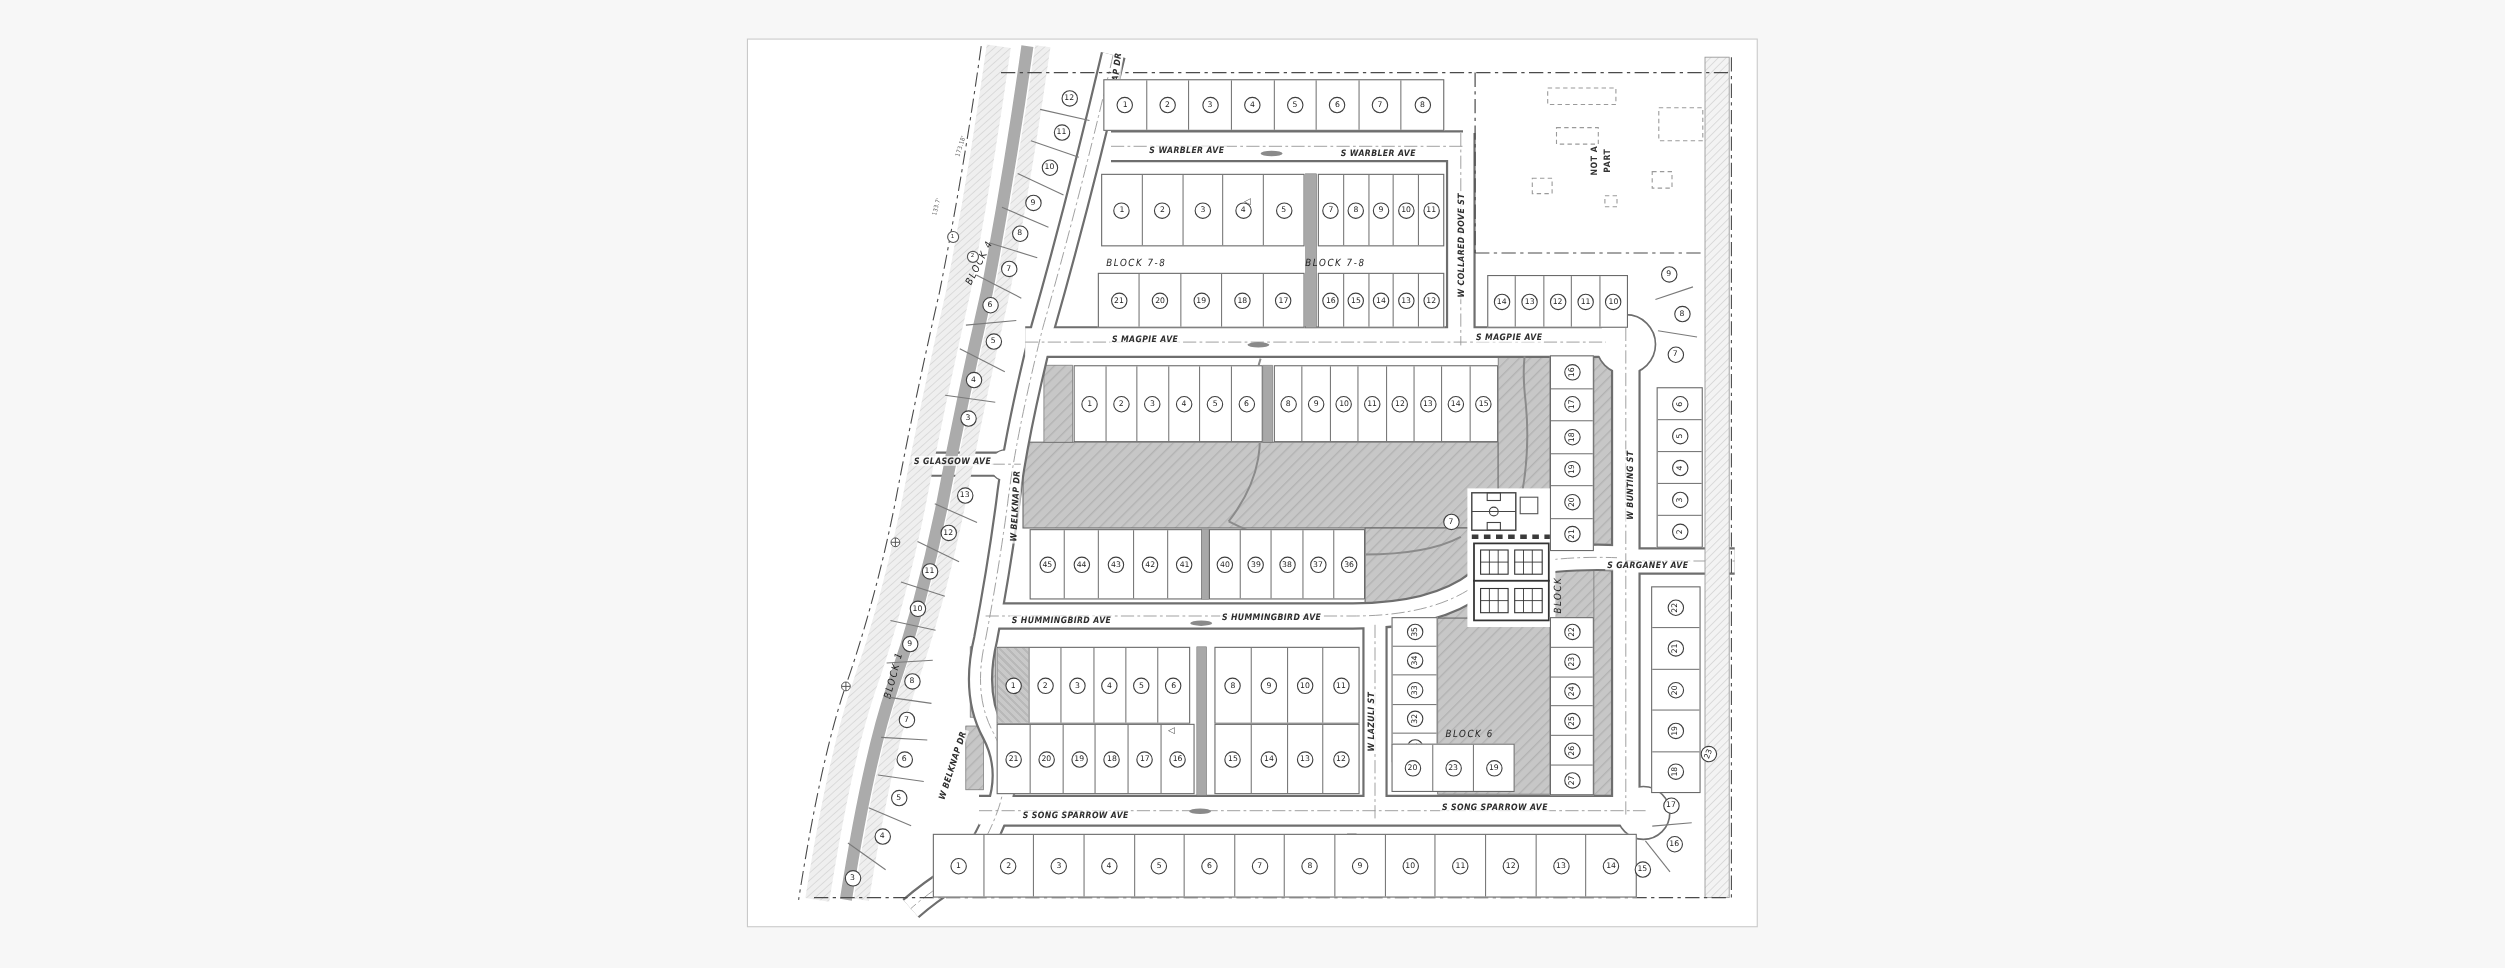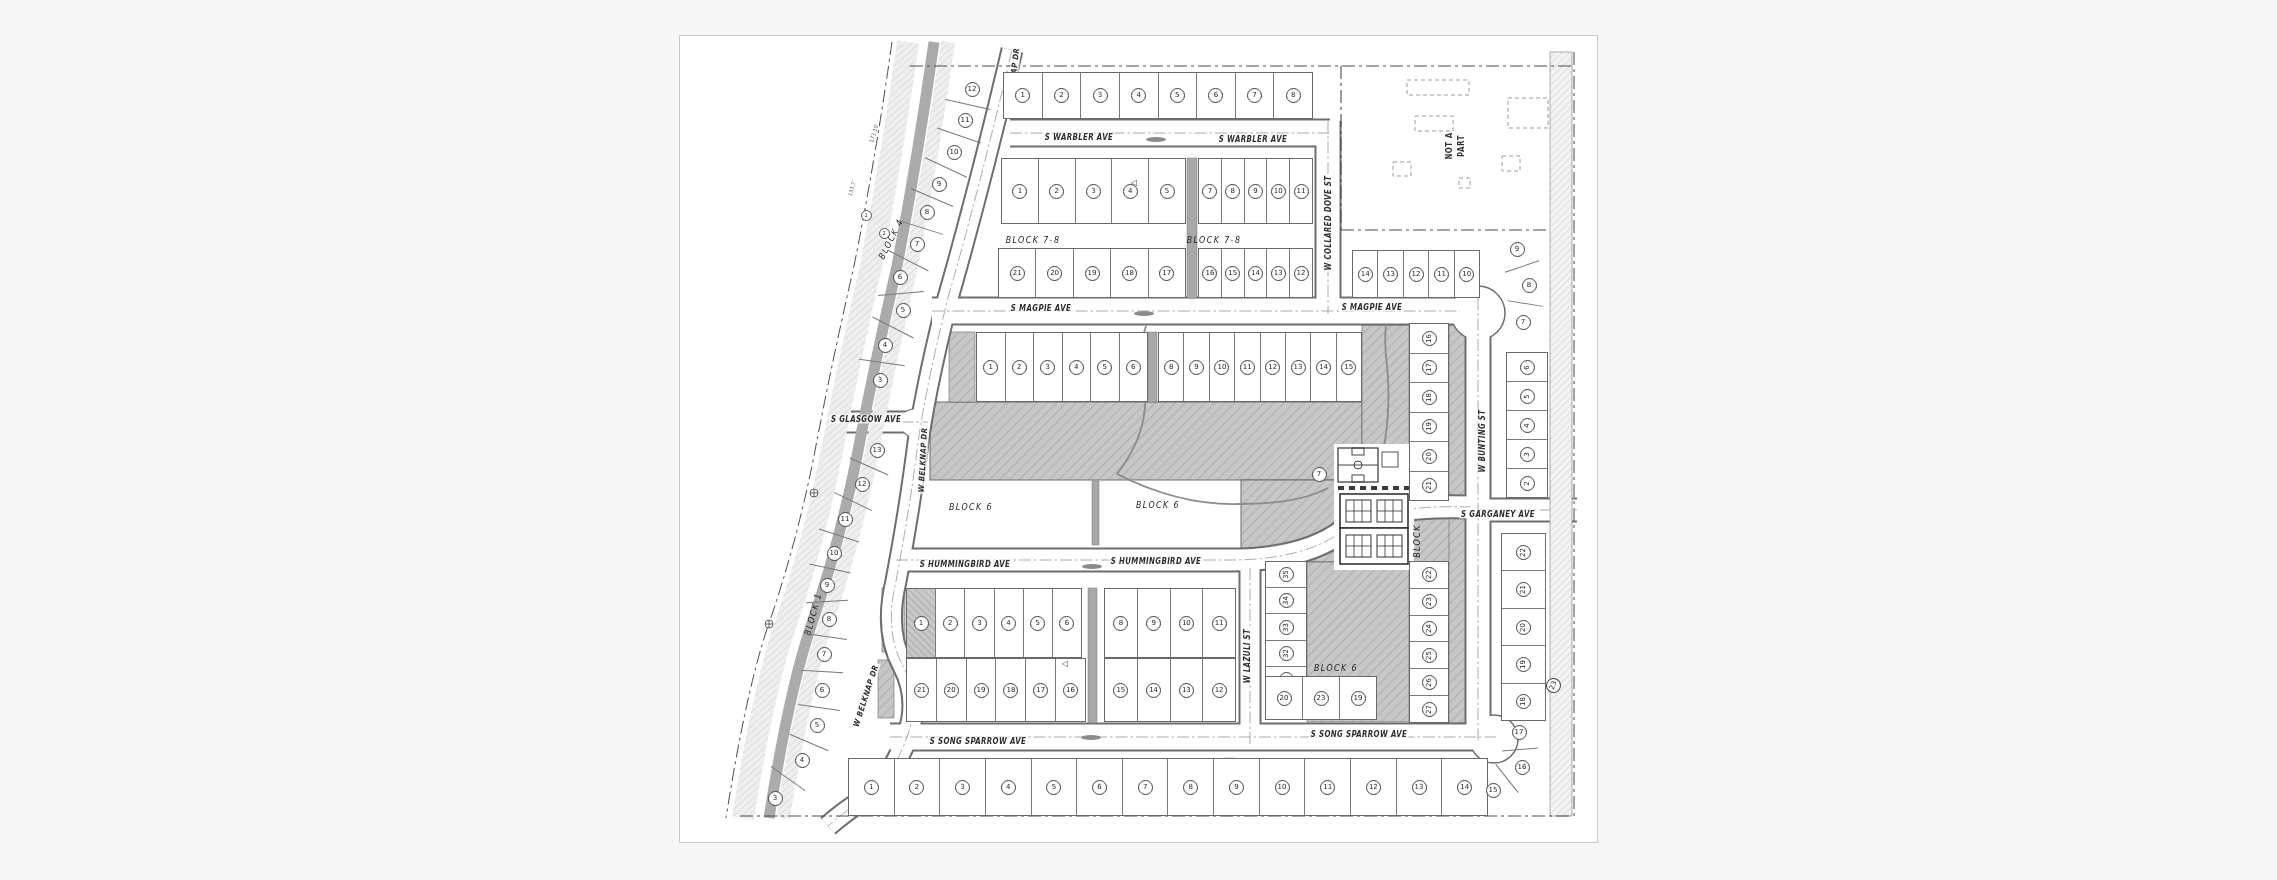--- a/index.html
+++ b/index.html
@@ -443,20 +443,54 @@
           <span class="lot-num" style="transform: rotate(-90deg);">24</span>
         </div>
         <div class="lot-cell">
           <span class="lot-num" style="transform: rotate(-90deg);">25</span>
         </div>
         <div class="lot-cell">
           <span class="lot-num" style="transform: rotate(-90deg);">26</span>
         </div>
         <div class="lot-cell">
           <span class="lot-num" style="transform: rotate(-90deg);">27</span>
+        </div>
+      </div>
+      <div class="lot-row" style="left: 256px; top: 445px; width: 157px; height: 64px;">
+        <div class="lot-cell">
+          <span class="lot-num">45</span>
+        </div>
+        <div class="lot-cell">
+          <span class="lot-num">44</span>
+        </div>
+        <div class="lot-cell">
+          <span class="lot-num">43</span>
+        </div>
+        <div class="lot-cell">
+          <span class="lot-num">42</span>
+        </div>
+        <div class="lot-cell">
+          <span class="lot-num">41</span>
+        </div>
+      </div>
+      <div class="lot-row" style="left: 419px; top: 445px; width: 142px; height: 64px;">
+        <div class="lot-cell">
+          <span class="lot-num">40</span>
+        </div>
+        <div class="lot-cell">
+          <span class="lot-num">39</span>
+        </div>
+        <div class="lot-cell">
+          <span class="lot-num">38</span>
+        </div>
+        <div class="lot-cell">
+          <span class="lot-num">37</span>
+        </div>
+        <div class="lot-cell">
+          <span class="lot-num">36</span>
         </div>
       </div>
       <div class="lot-row v" style="left: 585px; top: 525px; width: 42px; height: 132px;">
         <div class="lot-cell">
           <span class="lot-num" style="transform: rotate(-90deg);">35</span>
         </div>
         <div class="lot-cell">
           <span class="lot-num" style="transform: rotate(-90deg);">34</span>
         </div>
         <div class="lot-cell">

